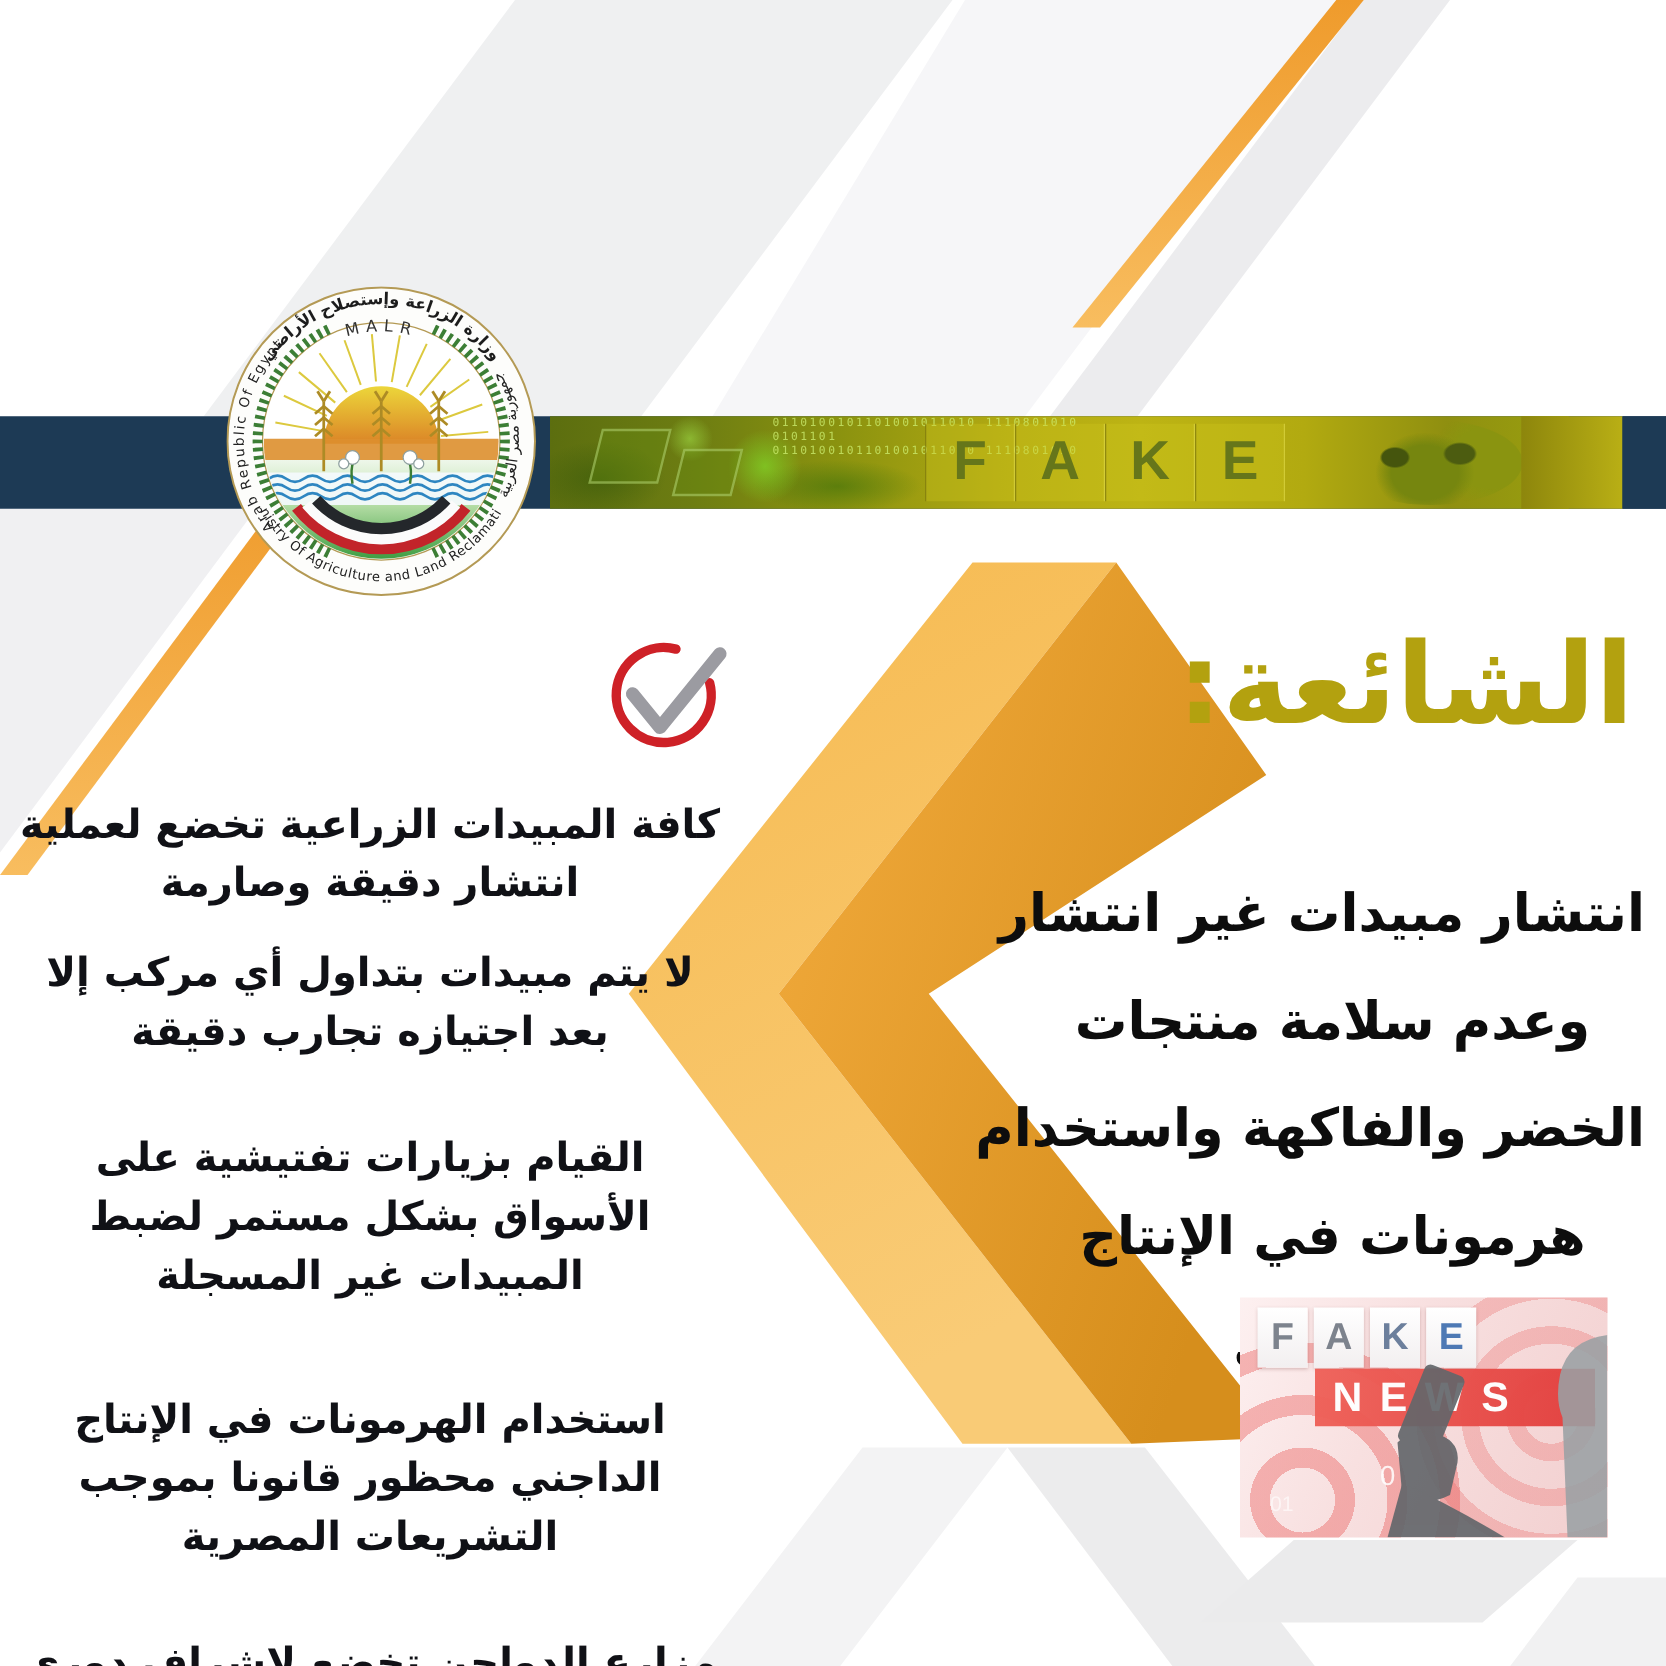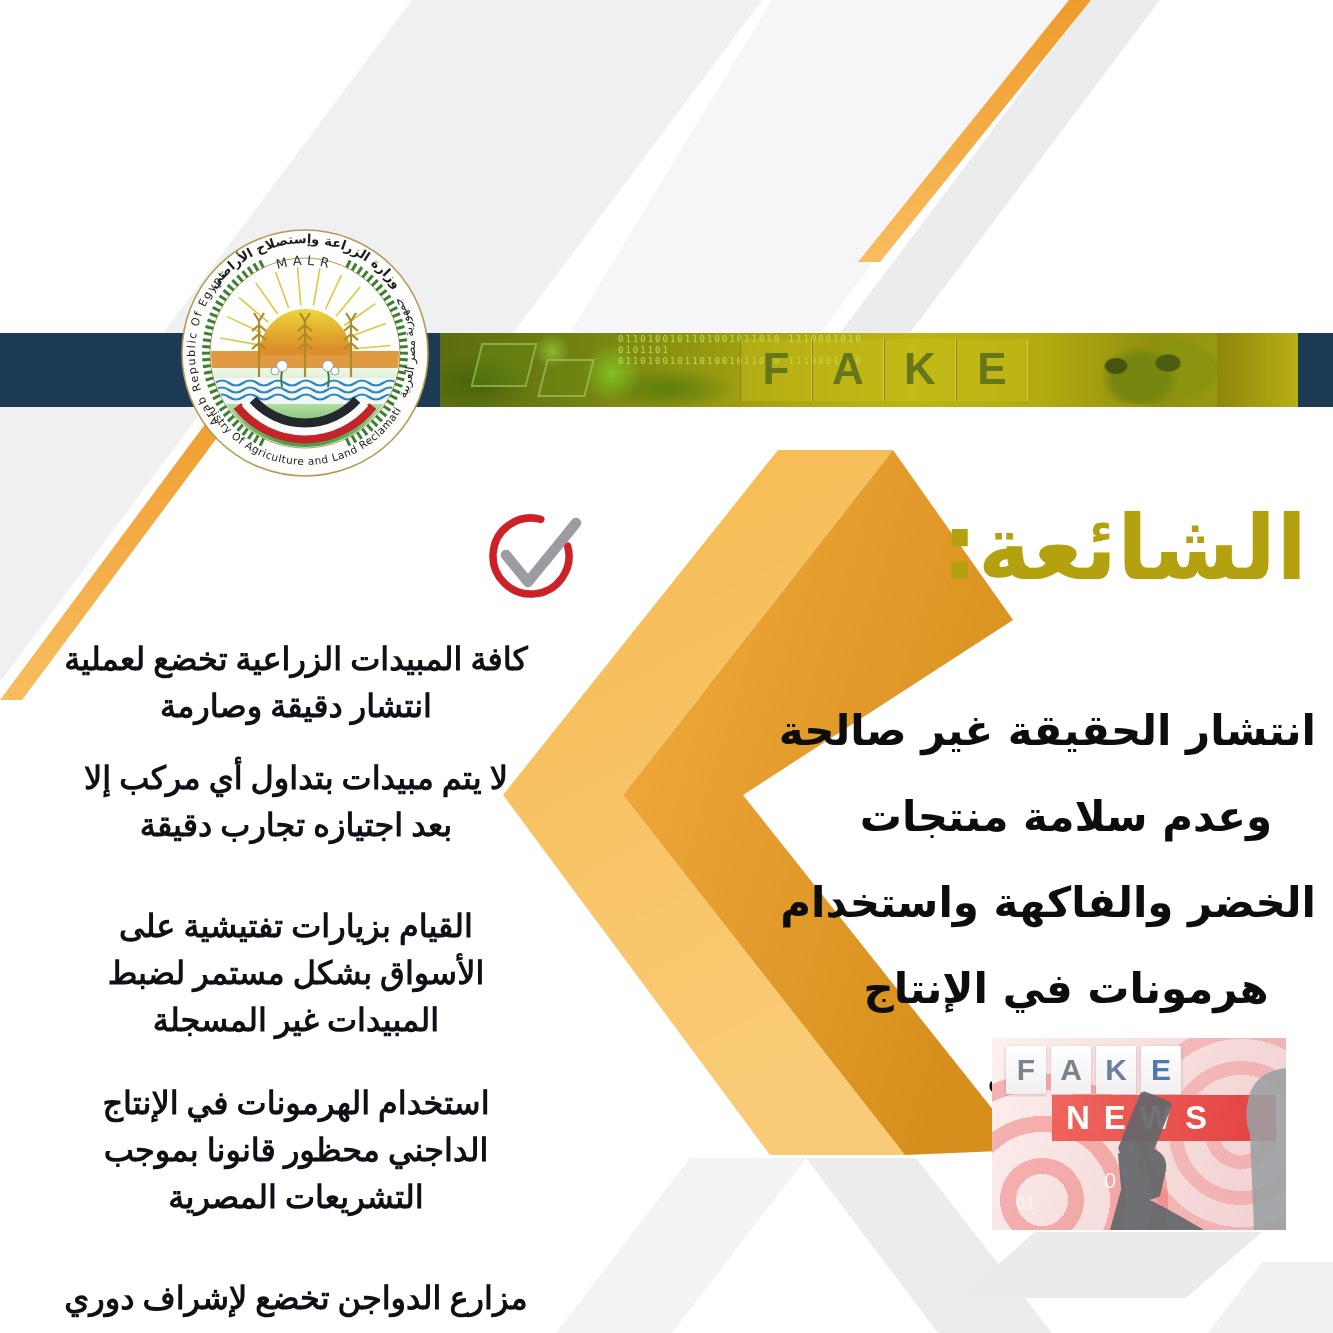--- a/index.html
+++ b/index.html
@@ -42,21 +42,21 @@
   .rumor-title{right:26px;top:498px;direction:rtl;text-align:right;
     font-size:90px;font-weight:bold;color:#b3a10f;line-height:1.1;white-space:nowrap;}
   .rumor-body{left:816px;top:688px;width:500px;direction:rtl;text-align:center;
     font-size:42px;font-weight:bold;color:#0d0d0d;line-height:86px;}
   .rumor-body .line{white-space:nowrap;}
   .truth-title{left:150px;top:498px;direction:rtl;text-align:left;
     font-size:90px;font-weight:bold;color:#ce2127;line-height:1.1;white-space:nowrap;}
   .truth-body{left:6px;top:636px;width:580px;direction:rtl;text-align:center;
     font-size:32px;font-weight:bold;color:#101116;line-height:47px;}
   .truth-body p{margin:0 0 25px 0;}
-  .truth-body .line{white-space:nowrap;font-family:Liberation Serif, serif;}
+  .truth-body .line{white-space:nowrap;}
 
   
   .fn{left:992px;top:1038px;width:294px;height:192px;overflow:hidden;
     background:linear-gradient(115deg,#fdf0f0 0%,#f8e0e0 40%,#f2cfcf 100%);}
   .fn-rings{position:absolute;border-radius:50%;}
   .fn-r1{left:-90px;bottom:-110px;width:280px;height:280px;
     background:repeating-radial-gradient(circle,transparent 0 26px,rgba(232,82,80,.38) 26px 42px);}
   .fn-r2{right:-80px;top:-30px;width:250px;height:250px;
     background:repeating-radial-gradient(circle,transparent 0 22px,rgba(232,92,90,.28) 22px 36px);}
   .fn-tiles{position:absolute;left:14px;top:8px;display:flex;gap:5px;}
@@ -221,21 +221,21 @@
     <text font-size="12" fill="#222222">
       <textPath href="#arcRight" startOffset="50%" text-anchor="middle">جمهورية مصر العربية</textPath>
     </text>
     <text font-size="10.5" letter-spacing="0.5" fill="#222222">
       <textPath href="#arcBottom" startOffset="50%" text-anchor="middle">Ministry Of Agriculture and Land Reclamation</textPath>
     </text>
   </svg>
 
   <div class="abs rumor-title">الشائعة:</div>
   <div class="abs rumor-body">
-    <div class="line">انتشار الحقيقة غير صالحة</div>
+    <div class="line">انتشار مبيدات غير انتشار</div>
     <div class="line">وعدم سلامة منتجات</div>
     <div class="line">الخضر والفاكهة واستخدام</div>
     <div class="line">هرمونات في الإنتاج</div>
     <div class="line">الداجني</div>
   </div>
 
   <svg class="abs" style="left:486px;top:510px;" width="100" height="96" viewBox="0 0 100 96">
     <path d="M81.7,36.2 A38,38 0 1 1 54.8,9.3" fill="none" stroke="#ce2127" stroke-width="7.5" stroke-linecap="round"></path>
     <path d="M20,45 L42,72 L90,13" fill="none" stroke="#9b9ba1" stroke-width="10.5" stroke-linecap="round" stroke-linejoin="round"></path>
   </svg>
@@ -246,21 +246,21 @@
     </p>
     <p>
       <span class="line" style="display:block">لا يتم مبيدات بتداول أي مركب إلا</span>
       <span class="line" style="display:block">بعد اجتيازه تجارب دقيقة</span>
     </p>
     <p style="margin-top:54px;text-align:center;">
       <span class="line" style="display:block">القيام بزيارات تفتيشية على</span>
       <span class="line" style="display:block">الأسواق بشكل مستمر لضبط</span>
       <span class="line" style="display:block">المبيدات غير المسجلة</span>
     </p>
-    <p style="margin-top:36px;">
+    <p style="margin-top:68px;">
       <span class="line" style="display:block">استخدام الهرمونات في الإنتاج</span>
       <span class="line" style="display:block">الداجني محظور قانونا بموجب</span>
       <span class="line" style="display:block">التشريعات المصرية</span>
     </p>
     <p style="margin-top:54px;">
       <span class="line" style="display:block">مزارع الدواجن تخضع لإشراف دوري</span>
 
     </p>
   </div>
 

